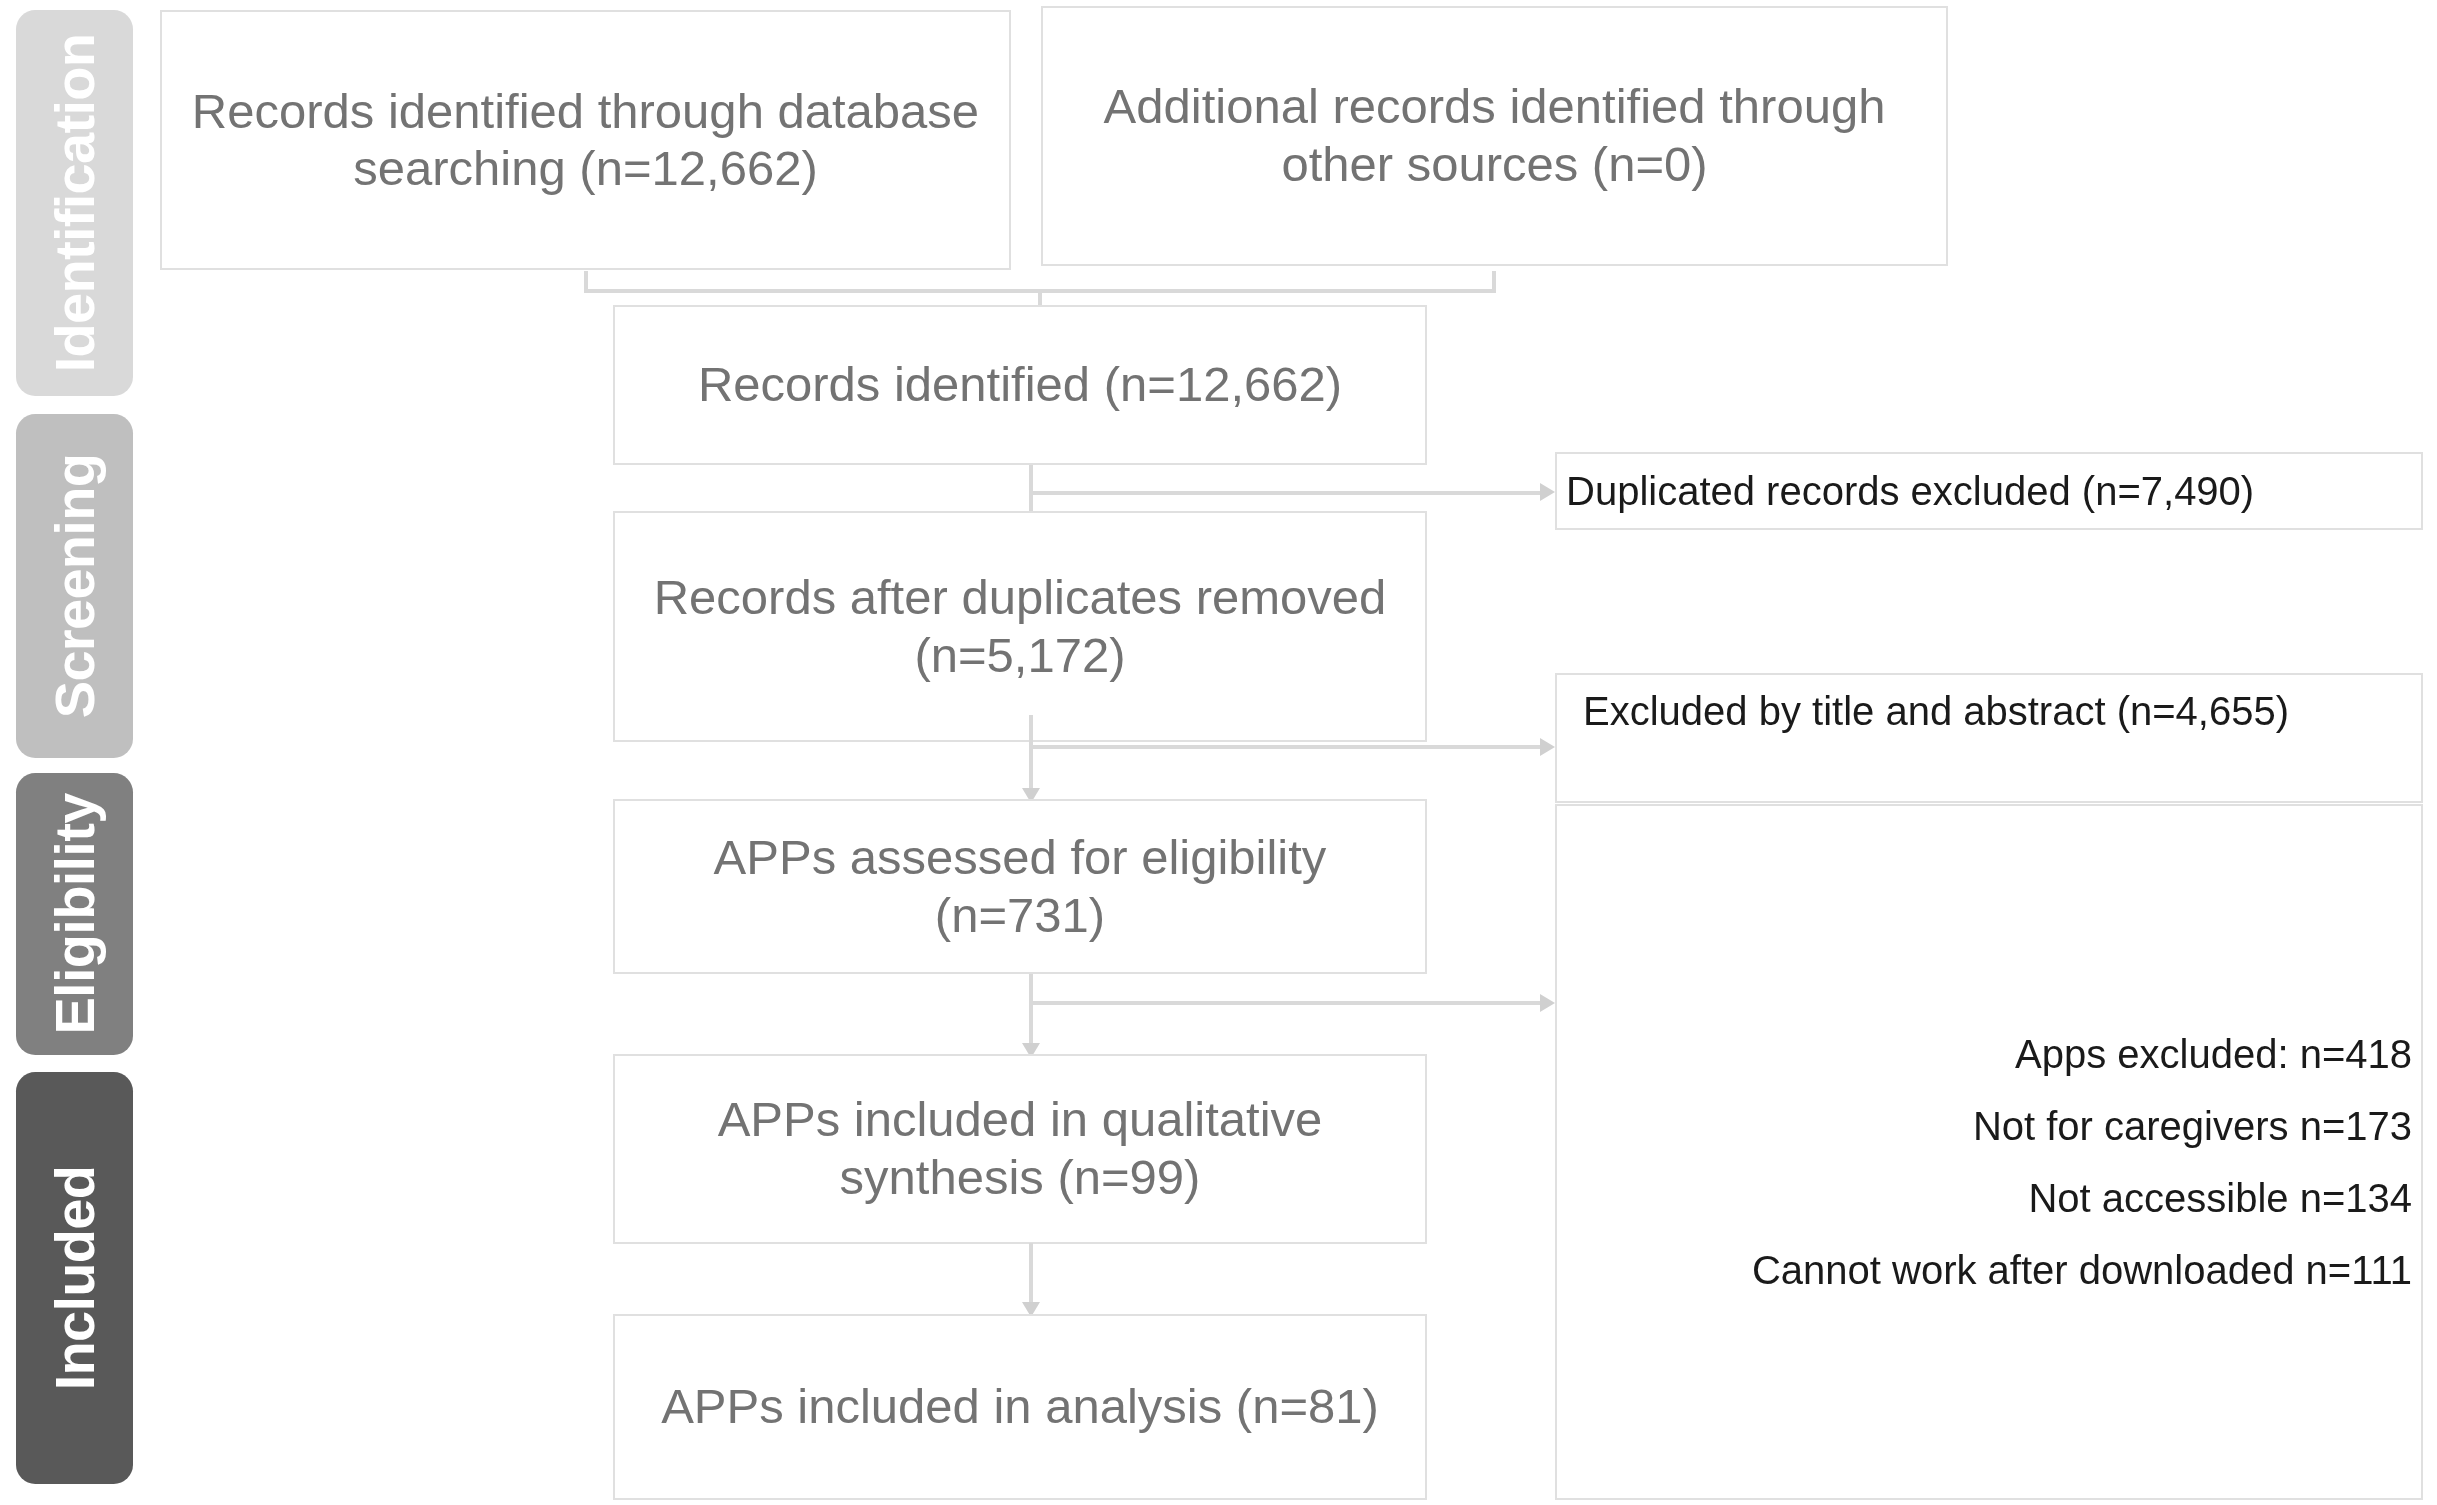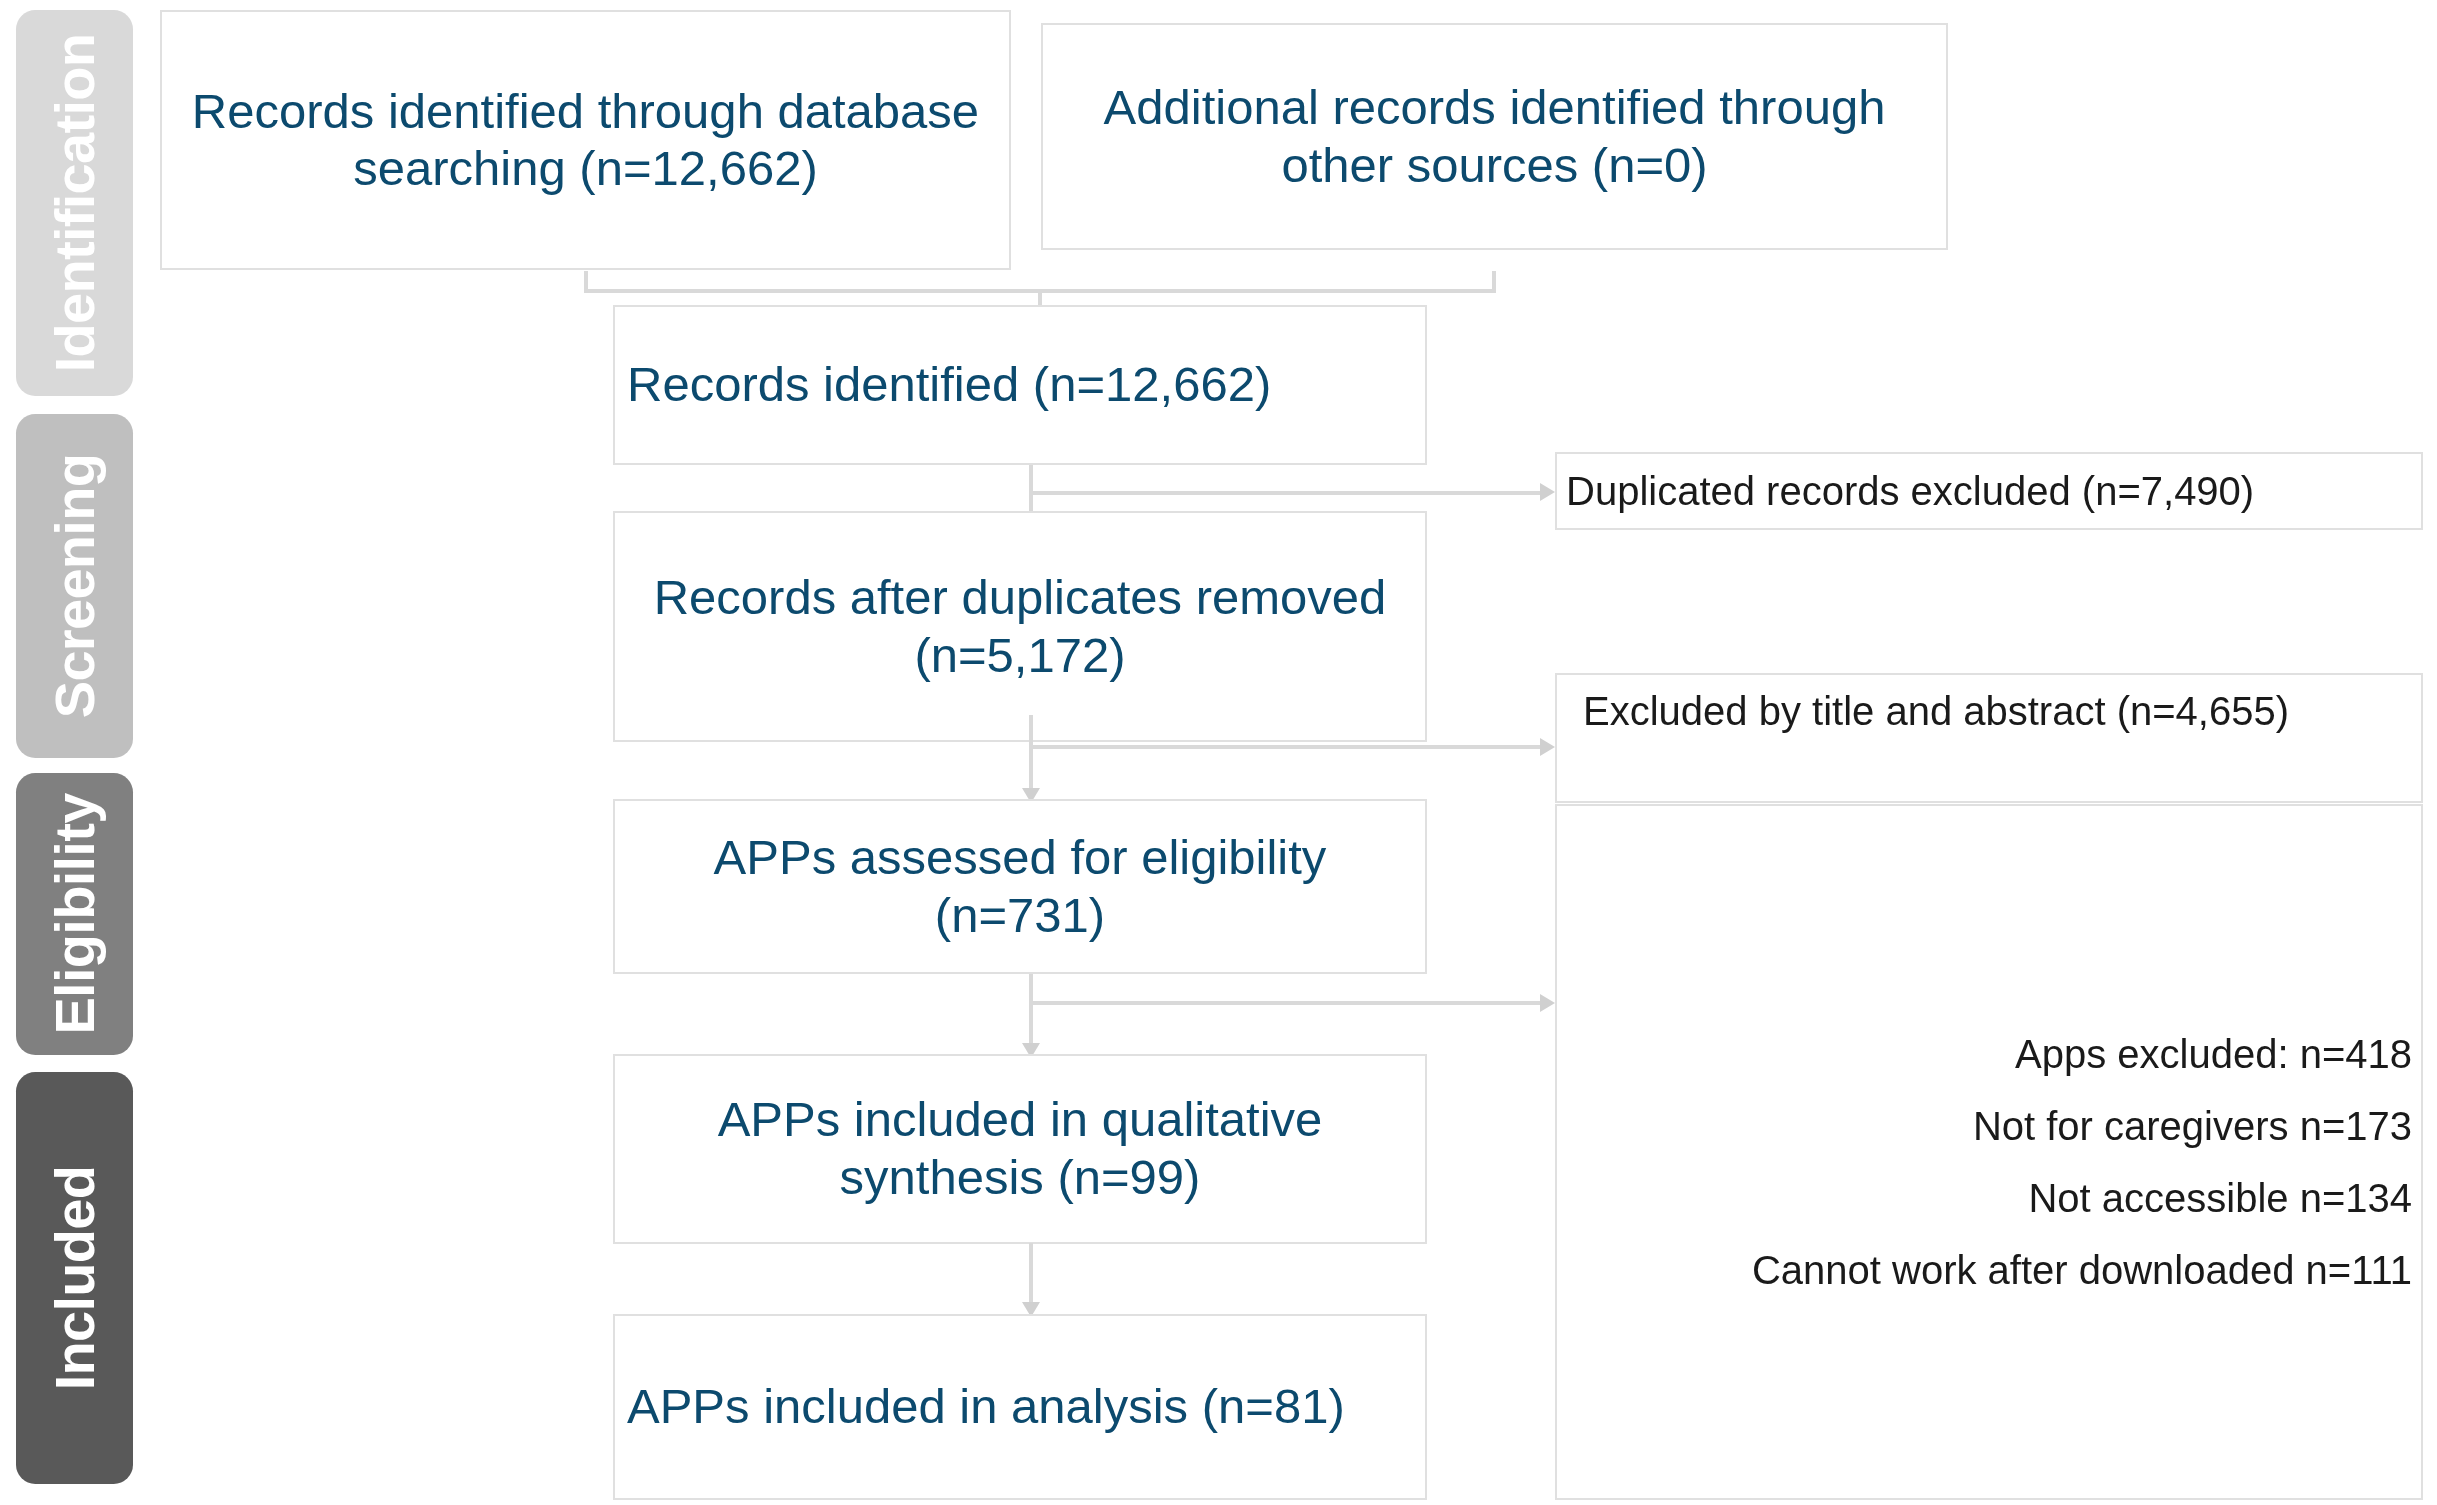--- a/index.html
+++ b/index.html
@@ -41,23 +41,23 @@
   }
 
   
   .flow-box {
     position: absolute;
     box-sizing: border-box;
     background: #ffffff;
     border: 2.2px solid #e0e0e0;
     display: flex;
     align-items: center;
-    justify-content: flex-start;
+    justify-content: center;
     text-align: center;
-    color: #0c4a6e;
+    color: #737373;
     font-size: 49px;
     line-height: 1.18;
     padding: 18px 12px;
     font-family: "Liberation Sans", sans-serif;
   }
   .flow-box.side {
     text-align: right;
     justify-content: flex-start;
     font-size: 40px;
     color: #1a1a1a;
@@ -119,21 +119,21 @@
   </div>
 
   <div class="stage-tab" style="top:1072px; height:412px; background:#595959;">
     <span class="stage-label">Included</span>
   </div>
 
   <div class="flow-box" style="left:160px; top:10.4px; width:851px; height:260px;">
     <span>Records identified through database searching (n=12,662)</span>
   </div>
 
-  <div class="flow-box" style="left:1041px; top:23px; width:907px; height:227px;">
+  <div class="flow-box" style="left:1041px; top:6px; width:907px; height:260px;">
     <span>Additional records identified through other sources (n=0)</span>
   </div>
 
   <div class="conn conn-v" style="left:584px; top:271px; height:22px;"></div>
   <div class="conn conn-v" style="left:1492px; top:271px; height:22px;"></div>
   <div class="conn conn-h" style="left:584px; top:289px; width:912px;"></div>
   <div class="conn conn-v" style="left:1038px; top:289px; height:28px;"></div>
   <div class="arrow-down" style="left:1031px; top:312px;"></div>
 
   <div class="flow-box" style="left:613px; top:305px; width:814px; height:160px;">

